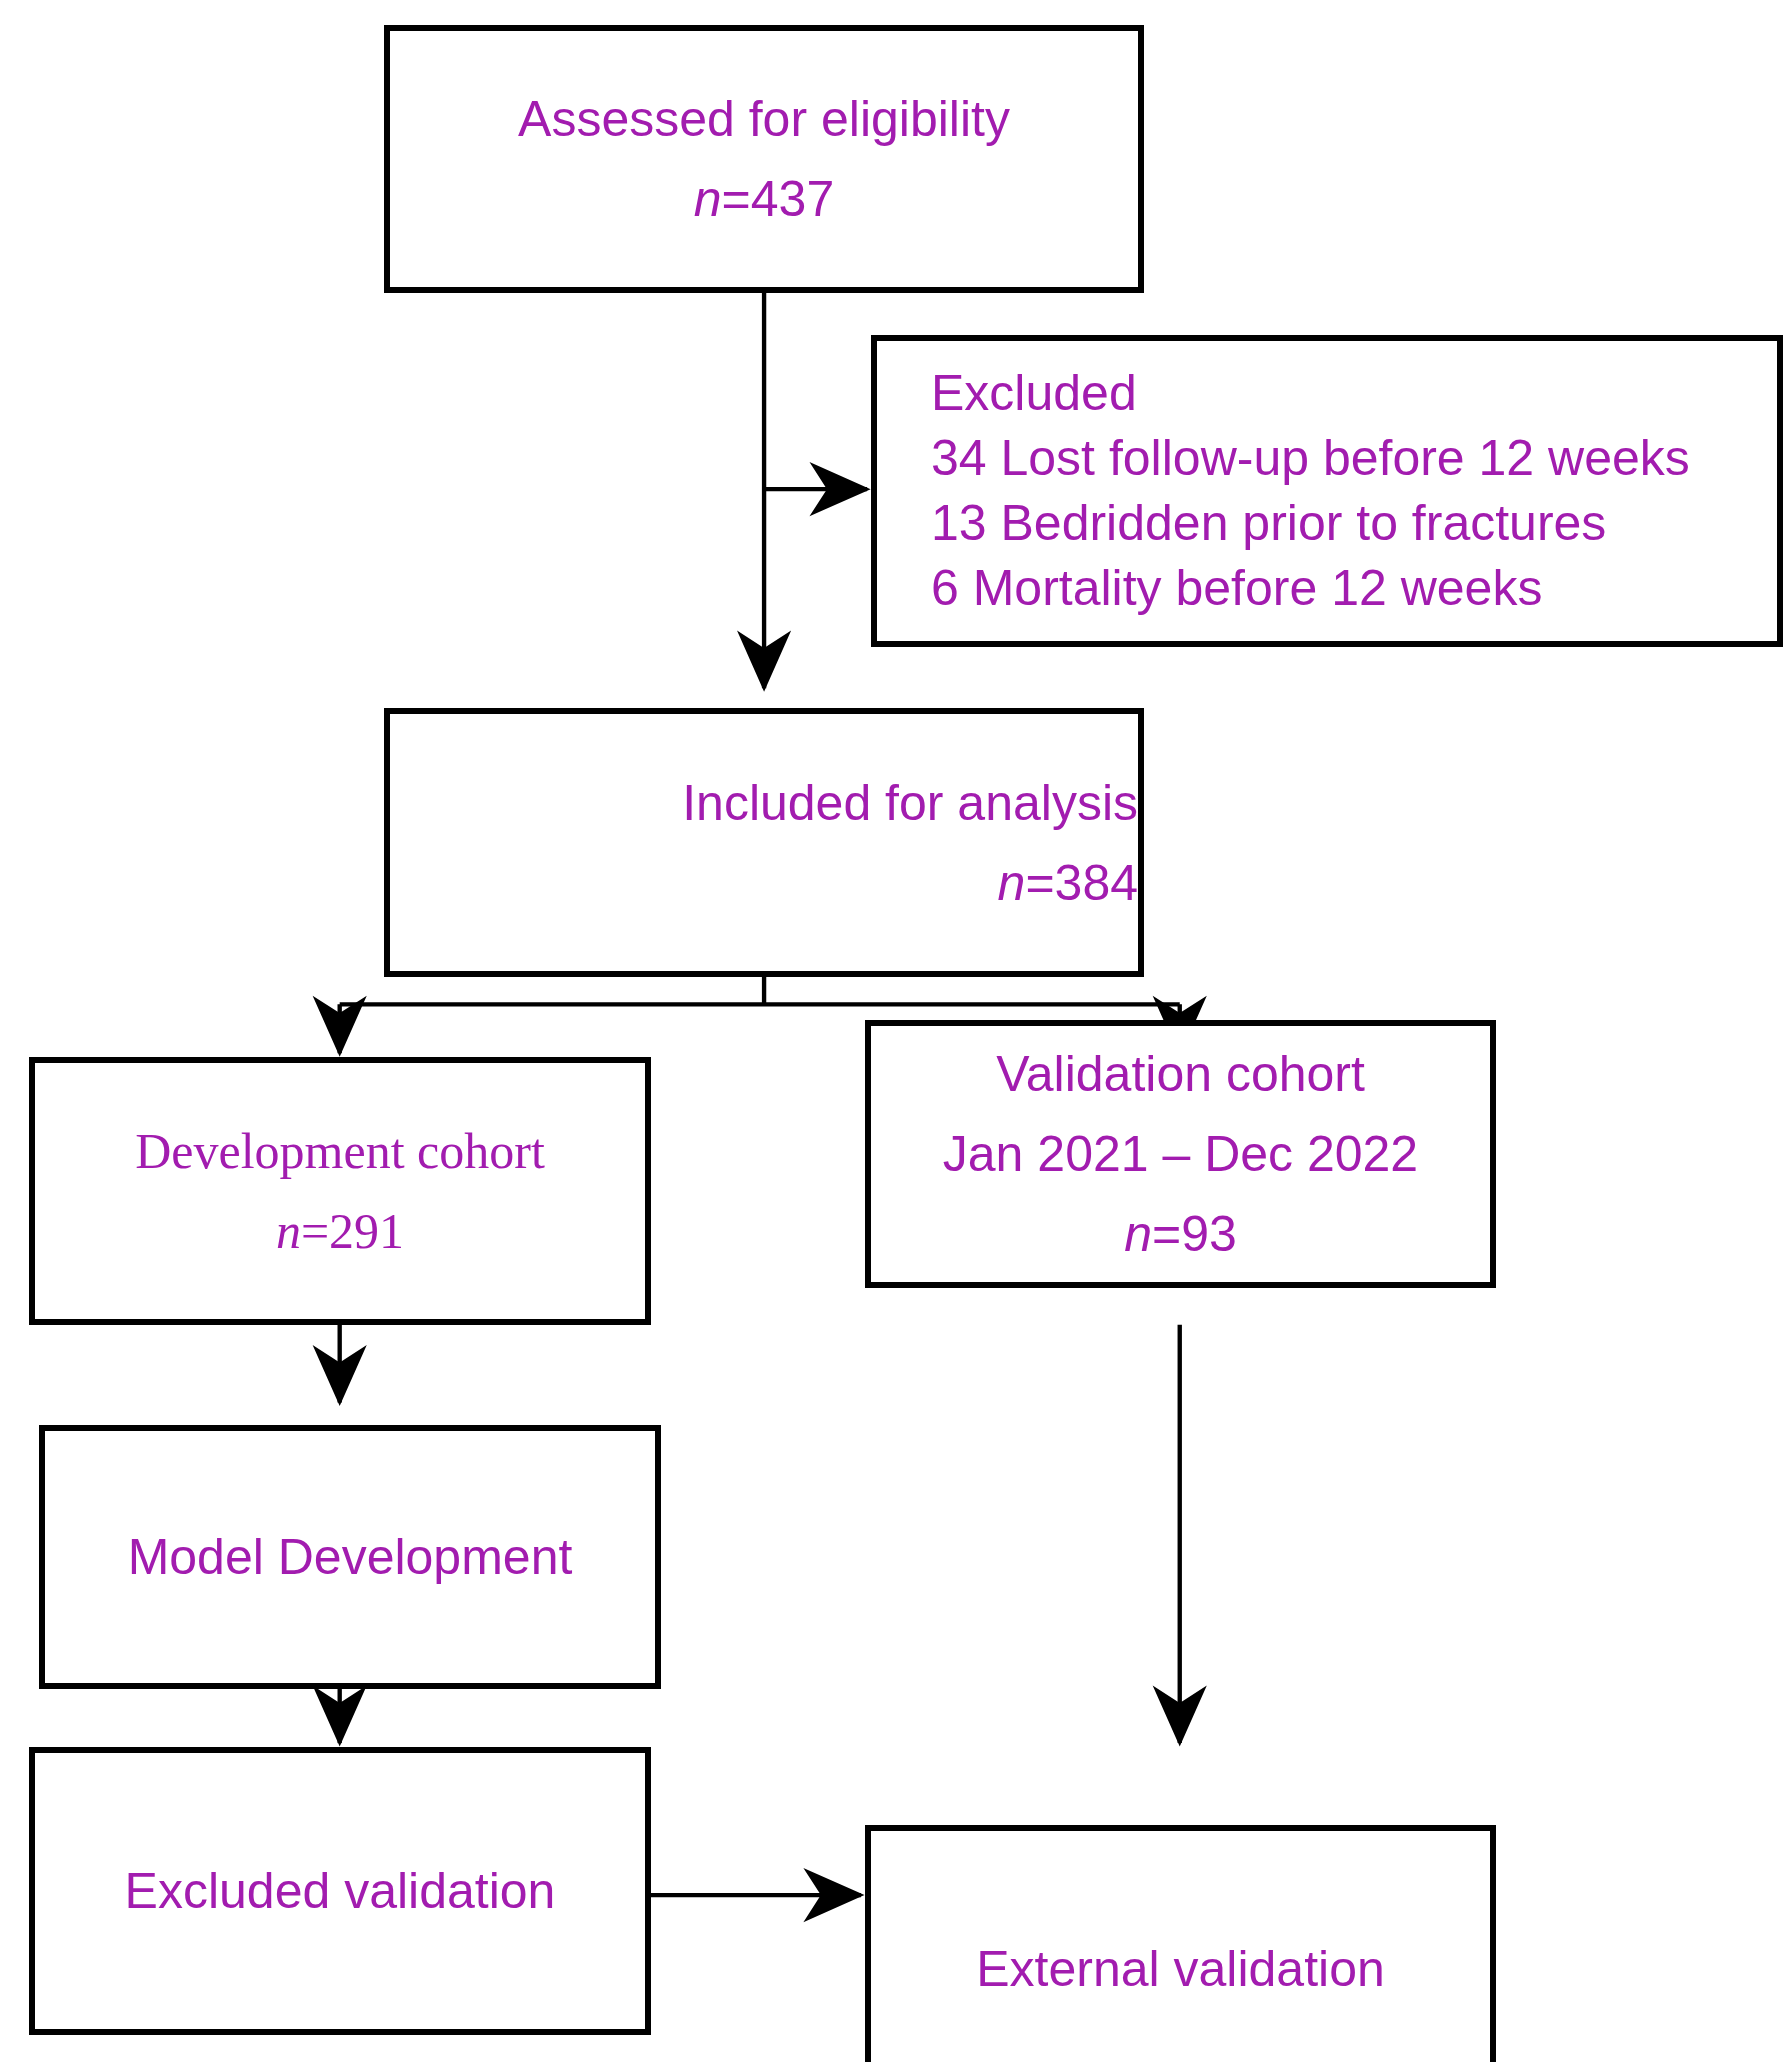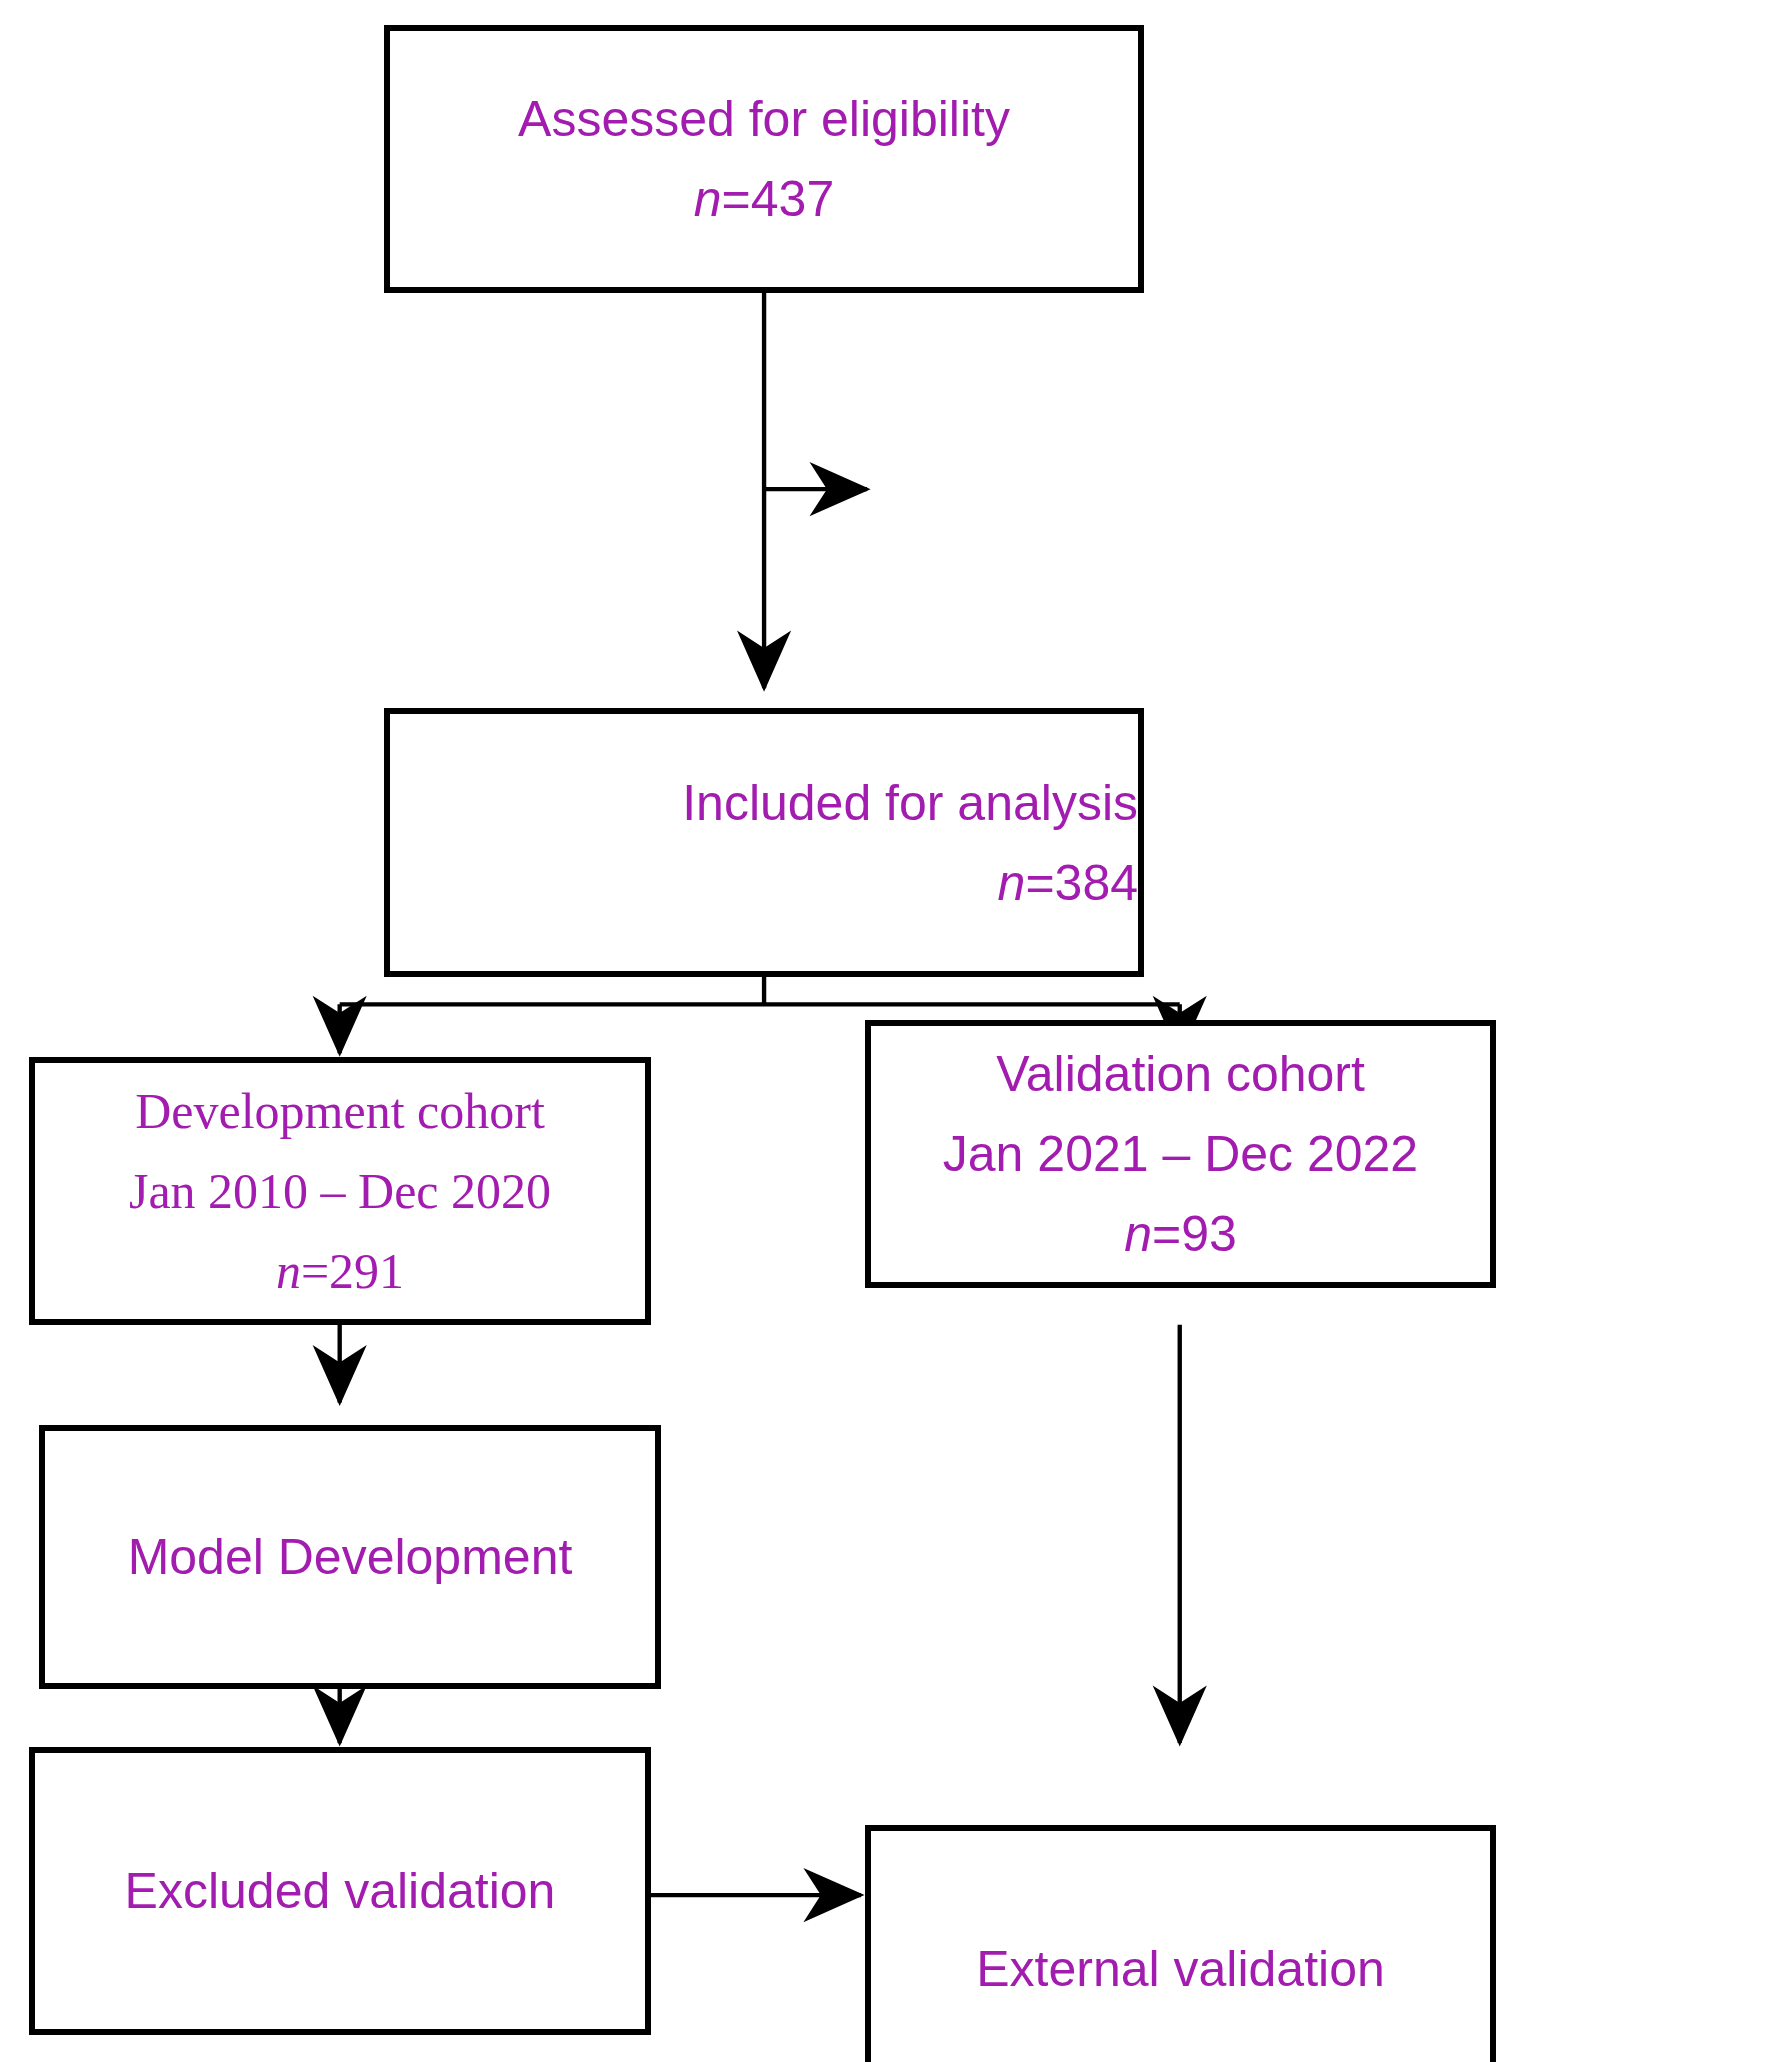--- a/index.html
+++ b/index.html
@@ -92,29 +92,34 @@
       <polygon points="1351,2000 1320,1930 1351,1950 1382,1930"></polygon>
       <polygon points="990,2170 920,2139 940,2170 920,2201"></polygon>
     </g>
   </svg>
 
   <div class="node" id="box-assessed">
     <span class="line">Assessed for eligibility</span>
     <span class="line n-line">n=437</span>
   </div>
 
+  <div class="node left-align" id="box-excluded">
+    <span class="line">Excluded</span>
+    <span class="line">34 Lost follow-up before 12 weeks</span>
+    <span class="line">13 Bedridden prior to fractures</span>
+    <span class="line">6 Mortality before 12 weeks</span>
+  </div>
 
   <div class="node" id="box-included">
     <span class="line">Included for analysis</span>
     <span class="line n-line">n=384</span>
   </div>
 
   <div class="node" id="box-development">
     <span class="line">Development cohort</span>
-    <span class="line">Jan 2010 – Dec 2020</span>
     <span class="line n-line">n=291</span>
   </div>
 
   <div class="node" id="box-validation">
     <span class="line">Validation cohort</span>
     <span class="line">Jan 2021 – Dec 2022</span>
     <span class="line n-line">n=93</span>
   </div>
 
   <div class="node" id="box-model">

